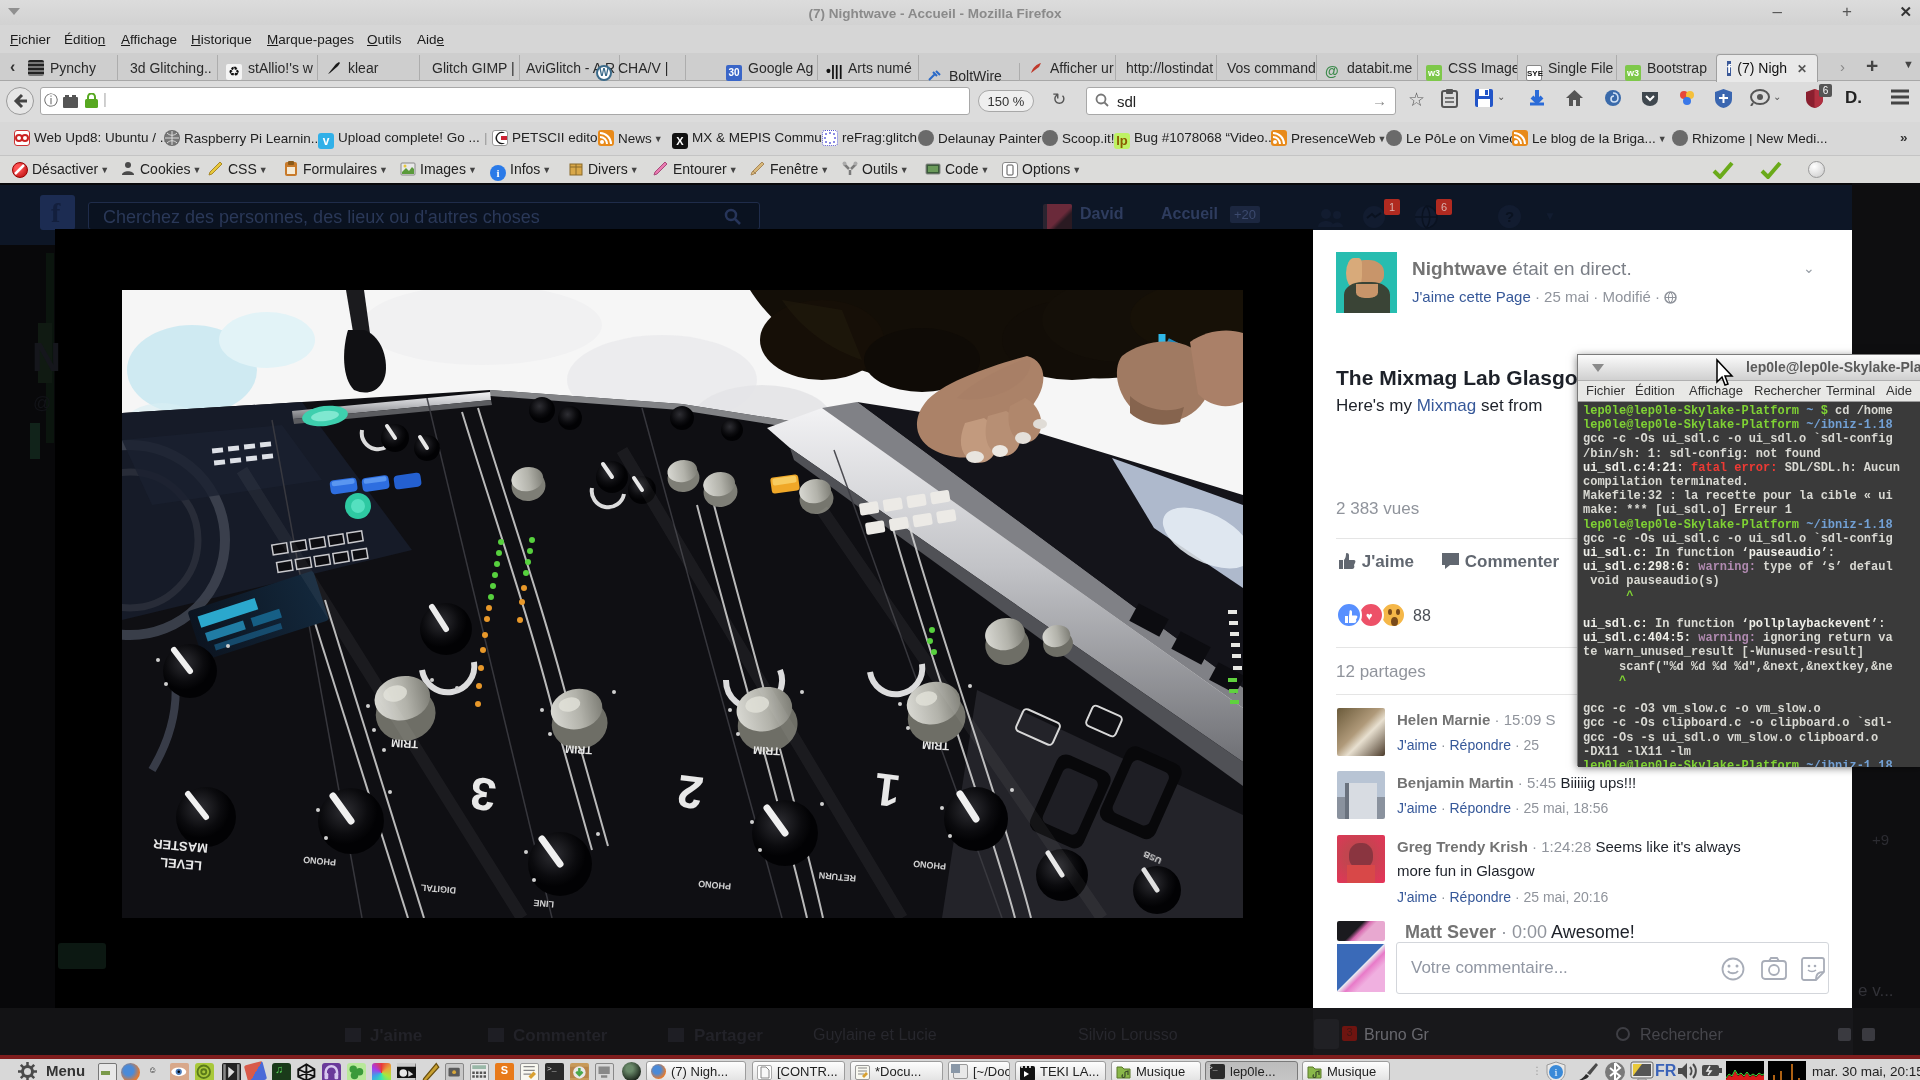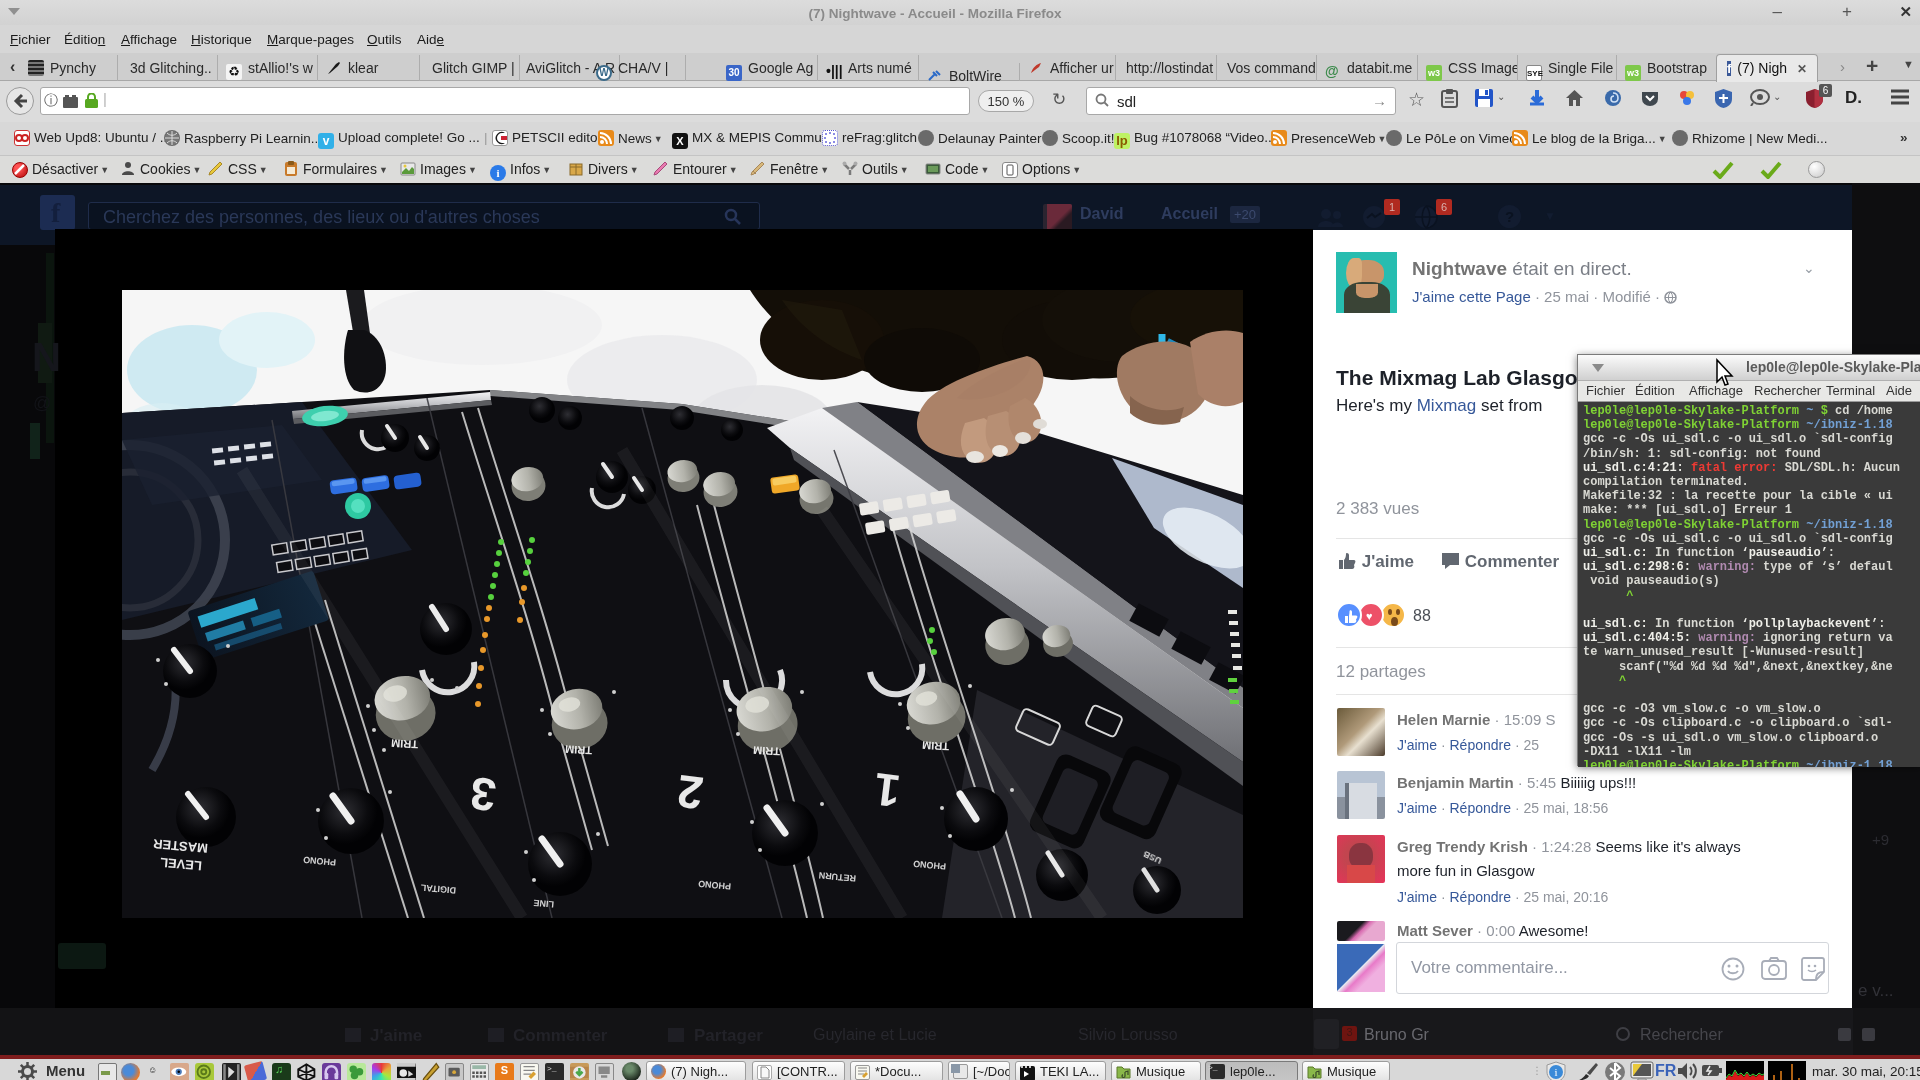--- a/index.html
+++ b/index.html
@@ -785,21 +785,21 @@
     <div class="abs" style="left:84px;top:544px;font-size:15px;"><span class="blue">Benjamin Martin</span> <span class="gray">· 5:45</span> <span style="color:#1d2129;">Biiiiig ups!!!</span></div>
     <div class="abs" style="left:84px;top:570px;font-size:14px;"><span style="color:#365899;">J'aime</span> <span class="gray">·</span> <span style="color:#365899;">Répondre</span> <span class="gray">· 25 mai, 18:56</span></div>
     <div class="cavatar" style="top:605px;background:radial-gradient(circle at 45% 45%,#c2454f 35%,#e8335a);">
         <div style="position:absolute;left:12px;top:8px;width:24px;height:26px;background:#8a3540;border-radius:45%;"></div>
         <div style="position:absolute;left:10px;top:30px;width:28px;height:18px;background:#d84848;"></div>
       </div>
     <div class="abs" style="left:84px;top:608px;font-size:15px;"><span class="blue">Greg Trendy Krish</span> <span class="gray">· 1:24:28</span> <span style="color:#1d2129;">Seems like it's always</span></div>
     <div class="abs" style="left:84px;top:632px;font-size:15px;color:#1d2129;">more fun in Glasgow</div>
     <div class="abs" style="left:84px;top:659px;font-size:14px;"><span style="color:#365899;">J'aime</span> <span class="gray">·</span> <span style="color:#365899;">Répondre</span> <span class="gray">· 25 mai, 20:16</span></div>
     <div class="cavatar" style="top:691px;height:20px;background:linear-gradient(135deg,#1a1a1e 40%,#d86ab0 50%,#e8a8d0 60%);"></div>
-    <div class="abs" style="left:84px;top:692px;font-size:15px;"><span class="blue">Matt Sever</span> <span class="gray">· 0:00</span> <span style="color:#1d2129;">Awesome!</span></div>
+    <div class="abs" style="left:92px;top:692px;font-size:18px;"><span class="blue">Matt Sever</span> <span class="gray">· 0:00</span> <span style="color:#1d2129;">Awesome!</span></div>
     <div class="abs" style="left:0;top:712px;width:539px;height:67px;background:#fff;"></div>
     <div class="abs" style="left:24px;top:714px;width:48px;height:48px;background:linear-gradient(135deg,#3a6ab8 48%,#e8e8f0 50%,#e87ac8 58%,#f0b0e0 70%);"></div>
     <div class="abs" style="left:83px;top:712px;width:433px;height:52px;background:#fff;border:1px solid #d3d6db;border-radius:3px;">
       <span class="abs" style="left:14px;top:15px;font-size:17px;color:#9197a3;">Votre commentaire...</span>
       <svg class="abs" style="left:324px;top:14px;" width="24" height="24">
           <circle cx="12" cy="12" r="10.5" stroke="#a8adb8" stroke-width="1.8" fill="none"></circle>
           <circle cx="8" cy="9" r="1.5" fill="#a8adb8"></circle>
           <circle cx="16" cy="9" r="1.5" fill="#a8adb8"></circle>
           <path d="M7 14 C9 17 15 17 17 14" stroke="#a8adb8" stroke-width="1.8" fill="none"></path>
         </svg>

